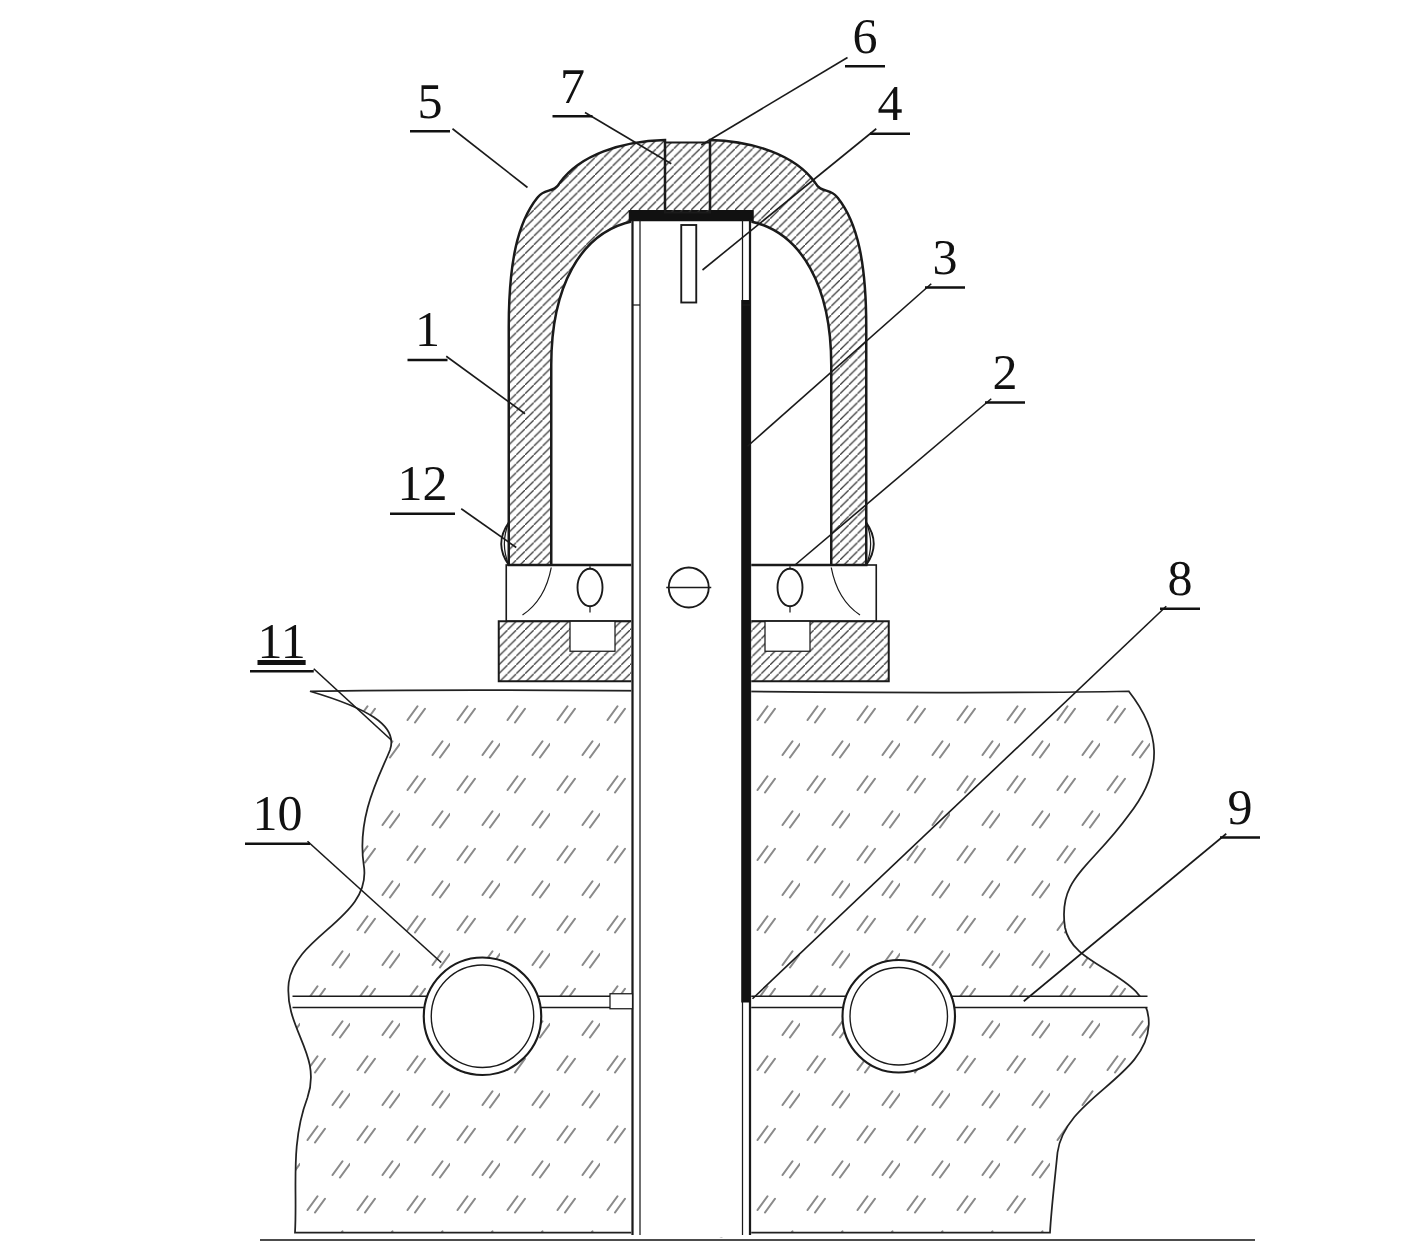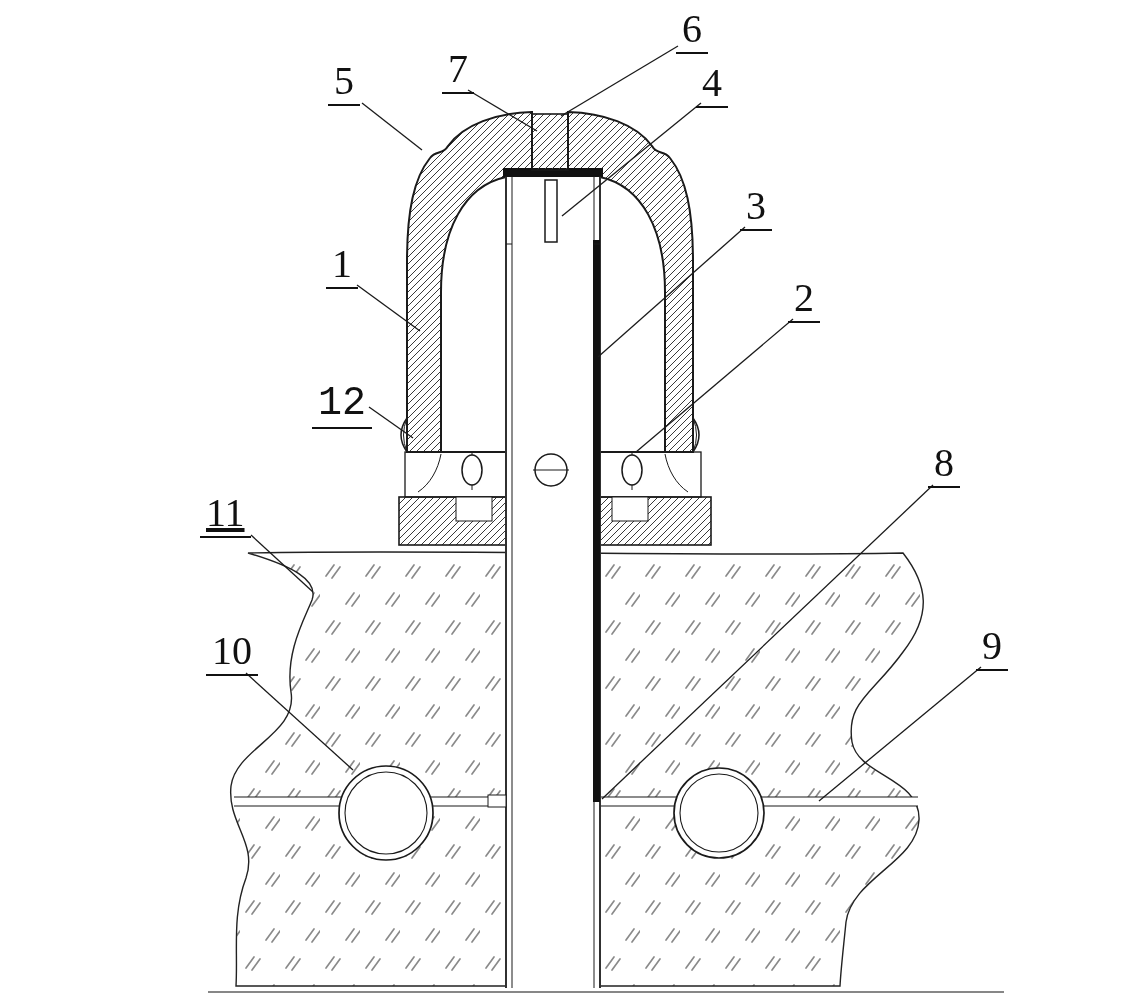--- a/index.html
+++ b/index.html
@@ -153,19 +153,19 @@
     </g>
   </svg>
 
   <div class="ref-label" style="left:328px;top:60px;">5</div>
   <div class="ref-label" style="left:442px;top:48px;">7</div>
   <div class="ref-label" style="left:676px;top:8px;">6</div>
   <div class="ref-label" style="left:696px;top:62px;">4</div>
   <div class="ref-label" style="left:326px;top:243px;">1</div>
   <div class="ref-label" style="left:740px;top:185px;">3</div>
   <div class="ref-label" style="left:788px;top:277px;">2</div>
-  <div class="ref-label" style="left:312px;top:383px;font-family:Liberation Mono, monospace;">12</div>
+  <div class="ref-label" style="left:312px;top:366px;">12</div>
   <div class="ref-label" style="left:200px;top:492px;text-decoration:underline;">11</div>
-  <div class="ref-label" style="left:206px;top:630px;">10</div>
+  <div class="ref-label" style="left:196px;top:630px;">10</div>
   <div class="ref-label" style="left:928px;top:442px;">8</div>
   <div class="ref-label" style="left:976px;top:625px;">9</div>
 
 </div>
 
 </body></html>

